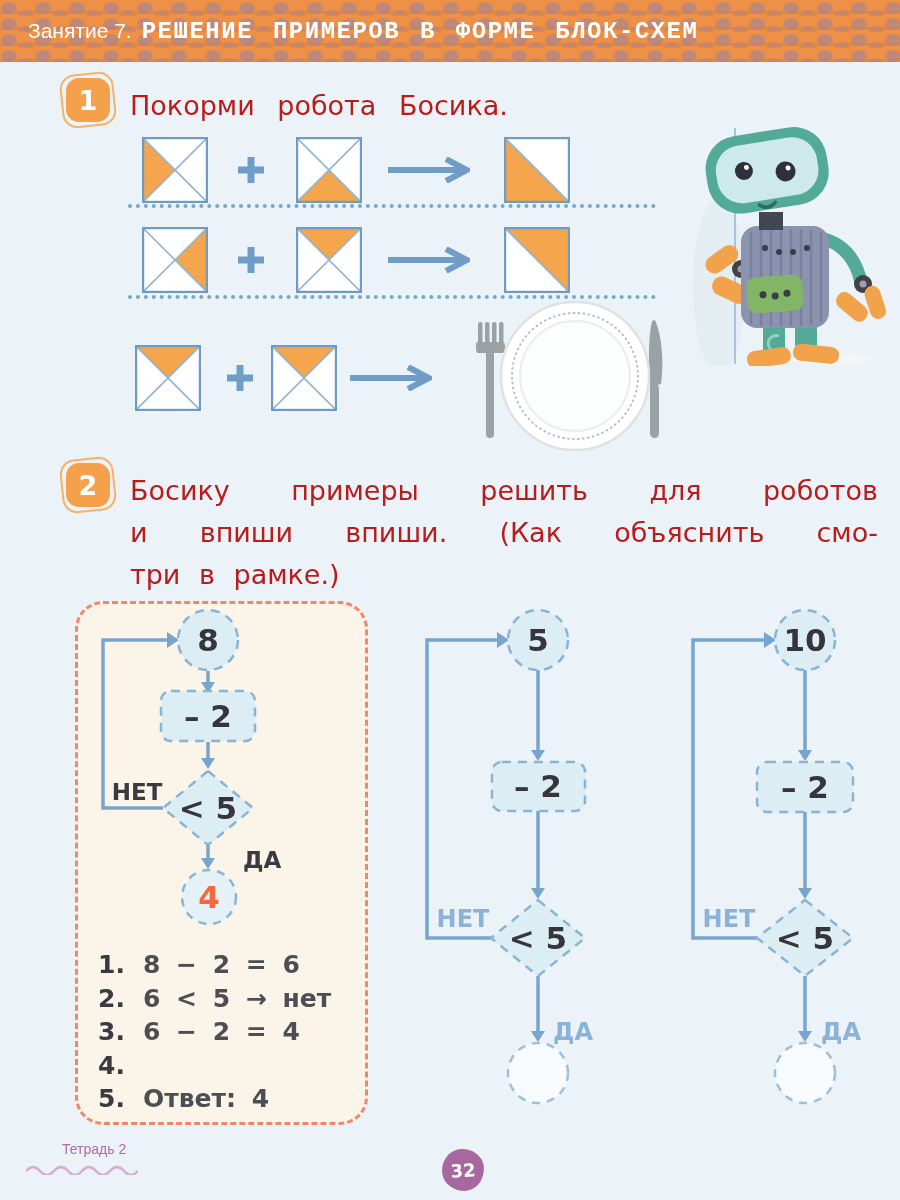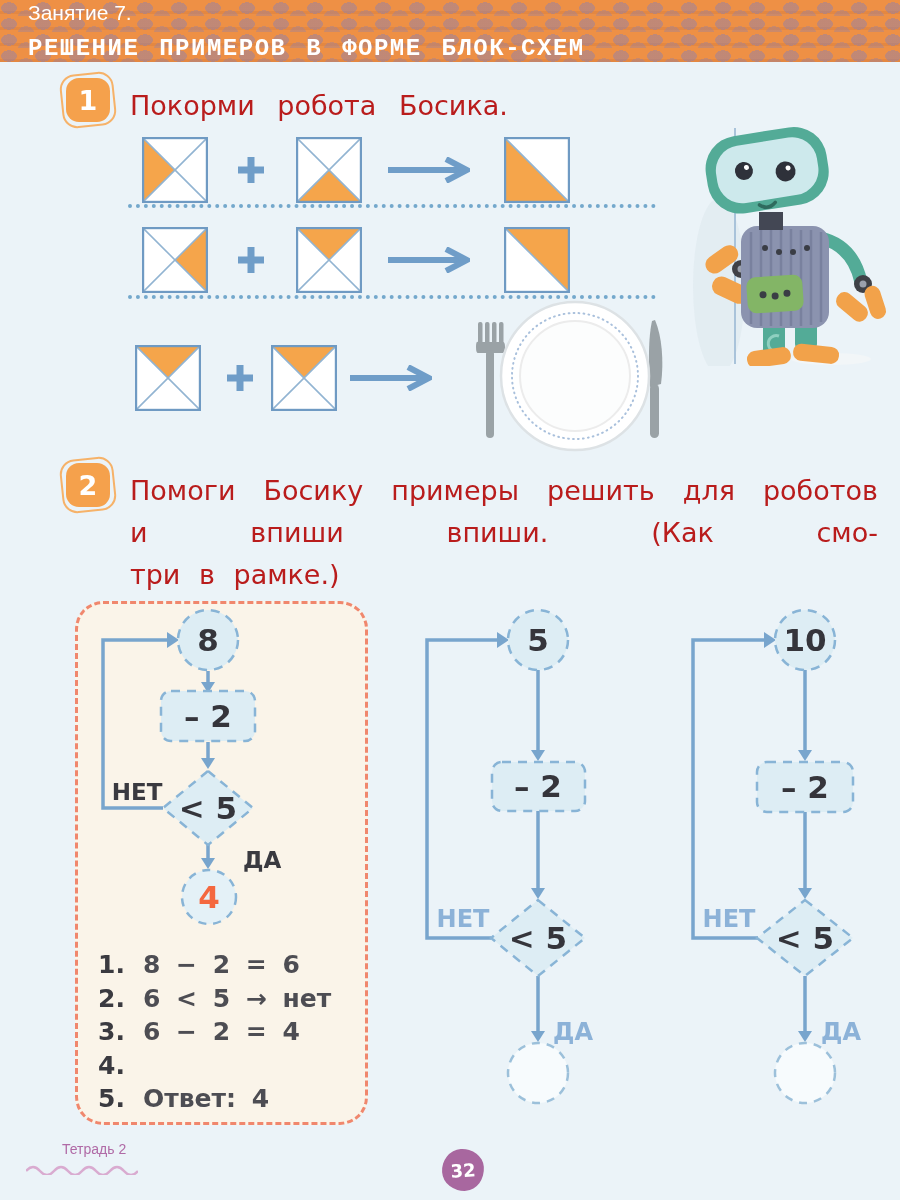--- a/index.html
+++ b/index.html
@@ -12,21 +12,21 @@
   .header{
     position:absolute;left:0;top:0;width:900px;height:62px;
     background-color:#ee9045;
     background-image:
       radial-gradient(11px 8px at 9px 8px, rgba(146,128,168,.50) 70%, transparent 72%),
       radial-gradient(11px 8px at 26px 16px, rgba(146,128,168,.38) 70%, transparent 72%),
       repeating-linear-gradient(0deg, rgba(214,125,62,.45) 0 3px, transparent 3px 16px);
     background-size:34px 16px,34px 16px,100% 100%;
     display:flex;align-items:center;
   }
-  .header-inner{display:flex;align-items:baseline;gap:10px;padding-left:28px;white-space:nowrap;flex-direction:column;}
+  .header-inner{display:flex;align-items:baseline;gap:10px;padding-left:28px;white-space:nowrap;}
   .lesson-label{color:#ffffff;font-size:21px;font-weight:normal;font-family:"Liberation Sans",sans-serif;}
   .header-title{color:#ffffff;font-size:24px;font-weight:bold;letter-spacing:1.5px;word-spacing:4px;font-family:Liberation Mono, monospace;}
   
   .badge{
     position:absolute;width:44px;height:44px;border-radius:13px;background:#f5a14c;
     color:#fff;font-size:27px;font-weight:bold;display:flex;align-items:center;justify-content:center;
   }
   .badge::after{
     content:"";position:absolute;inset:-5px;border:2px solid #f6b269;border-radius:15px;transform:rotate(-6deg);
   }
@@ -251,32 +251,32 @@
       <circle cx="52" cy="42" r="9" fill="#2e313a"></circle>
         <circle cx="55" cy="39" r="2.5" fill="#ffffff"></circle>
       <circle cx="93" cy="49" r="10" fill="#2e313a"></circle>
         <circle cx="96" cy="46" r="2.5" fill="#ffffff"></circle>
       <path d="M62 78 q8 7 16 0" stroke="#2f6b5e" stroke-width="3.5" fill="none" stroke-linecap="round"></path>
     </g>
   </svg>
 
   <div class="badge" style="left:66px;top:463px;">2</div>
   <div class="instruction t2line justify" style="left:130px;top:470px;">
-      <span>Помоги</span>
       <span>Босику</span>
       <span>примеры</span>
       <span>решить</span>
       <span>для</span>
       <span>роботов</span>
     </div>
   <div class="instruction t2line justify" style="left:130px;top:512px;">
       <span>и</span>
       <span>впиши</span>
       <span>впиши.</span>
       <span>(Как</span>
+      <span>объяснить</span>
       <span>смо-</span>
     </div>
   <div class="instruction" style="left:130px;top:554px;word-spacing:10px;">три в рамке.)</div>
 
   <div class="frame">
     <div class="explain">
       <div class="step">
           <span class="step-num">1.</span>
           <span>8 − 2 = 6</span>
         </div>

